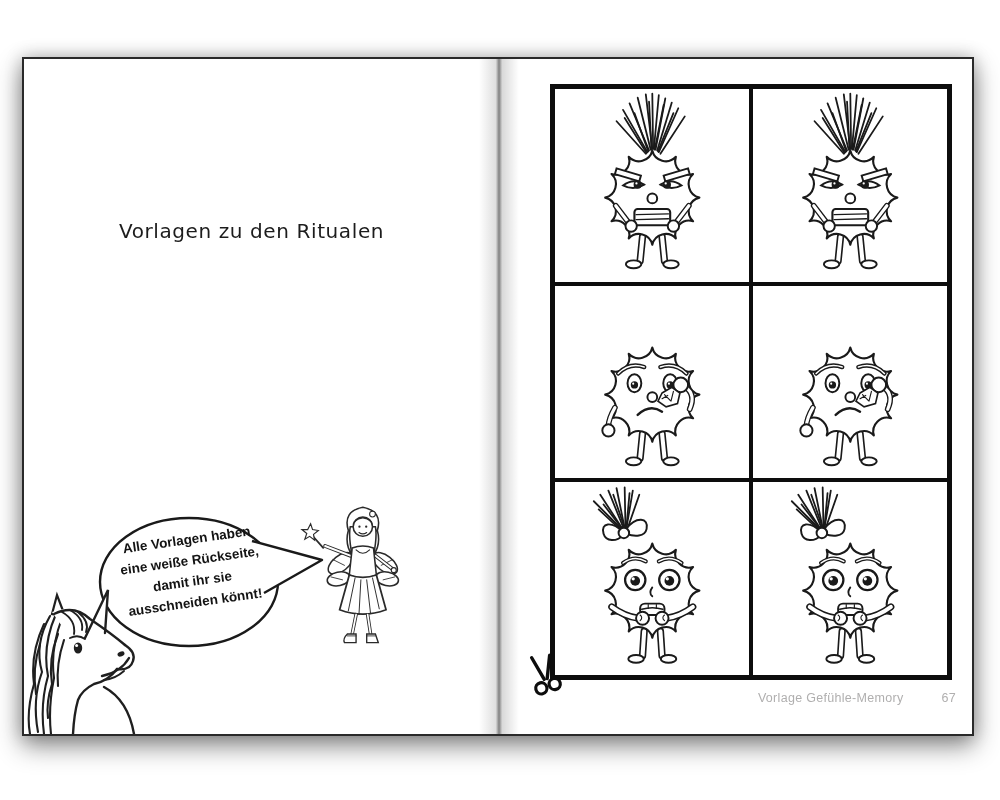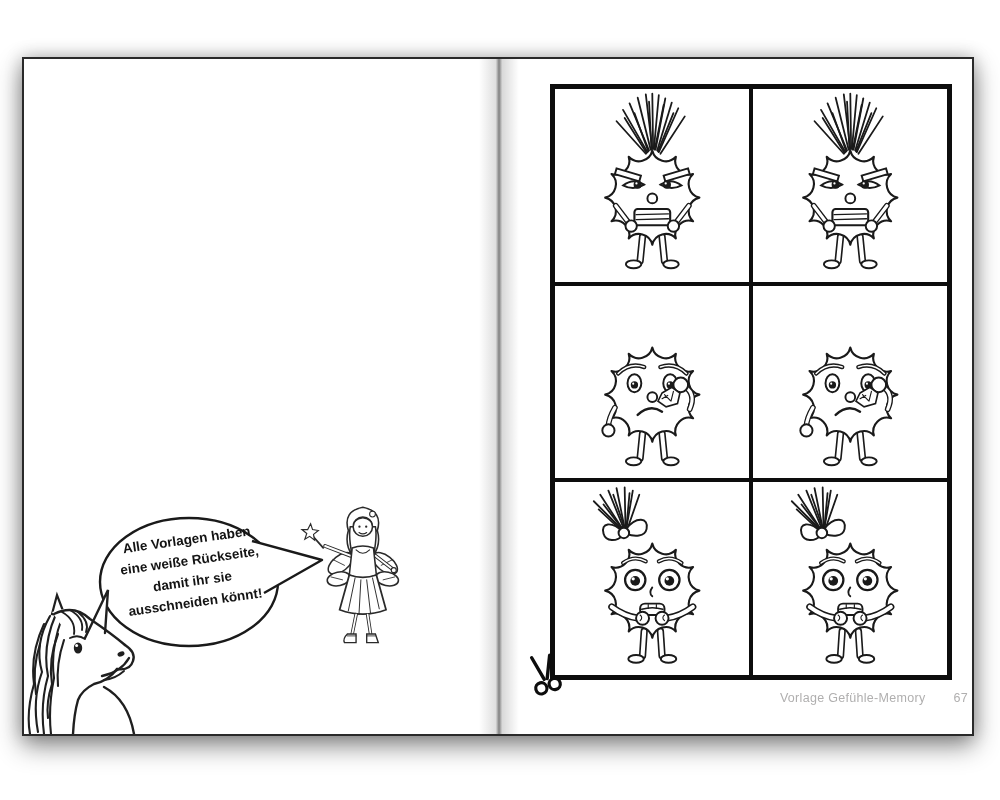--- a/index.html
+++ b/index.html
@@ -37,21 +37,21 @@
   
   .memory-grid{
     position:absolute;left:51px;top:25px;width:402px;height:596px;box-sizing:border-box;
     border:5px solid #0d0d0d;background:#0d0d0d;
     display:grid;grid-template-columns:1fr 1fr;grid-template-rows:1fr 1fr 1fr;gap:4px;
   }
   .card{background:#fff;display:flex;align-items:center;justify-content:center;overflow:hidden;}
   .card svg{width:90%;height:97%;}
   .scissors-svg{position:absolute;left:26px;top:592px;z-index:4;}
   .footer{
-    position:absolute;top:632px;right:0;display:flex;gap:28px;align-items:baseline;
+    position:absolute;top:632px;right:12px;display:flex;gap:38px;align-items:baseline;
     font-size:12.5px;letter-spacing:.3px;color:#b0afaf;
   }
   .defs-holder{position:absolute;width:0;height:0;overflow:hidden;}
 </style>
 </head>
 <body>
 
 <svg class="defs-holder" aria-hidden="true">
   <defs>
 
@@ -243,20 +243,21 @@
         <circle cx="112" cy="164" r="8" fill="#fff" stroke-width="2.4"></circle>
         <path d="M85,160 Q89,163 85,167 M115,160 Q111,163 115,167" stroke-width="1.3"></path>
       </g>
     </symbol>
   </defs>
 </svg>
 
 <div class="book">
 
   <div class="page page-left">
+    <div class="page-title">Vorlagen zu den Ritualen</div>
 
     <svg class="bubble-svg" width="260" height="155">
       <ellipse cx="95" cy="73" rx="89" ry="64" fill="#fff" stroke="#1a1a1a" stroke-width="2.4"></ellipse>
       <path d="M158,32 L228,51 L170,84" fill="#fff" stroke="#1a1a1a" stroke-width="2.4" stroke-linejoin="round"></path>
     </svg>
     <div class="bubble-text">
       <div>Alle Vorlagen haben</div>
       <div>eine weiße Rückseite,</div>
       <div>damit ihr sie</div>
       <div>ausschneiden könnt!</div>

